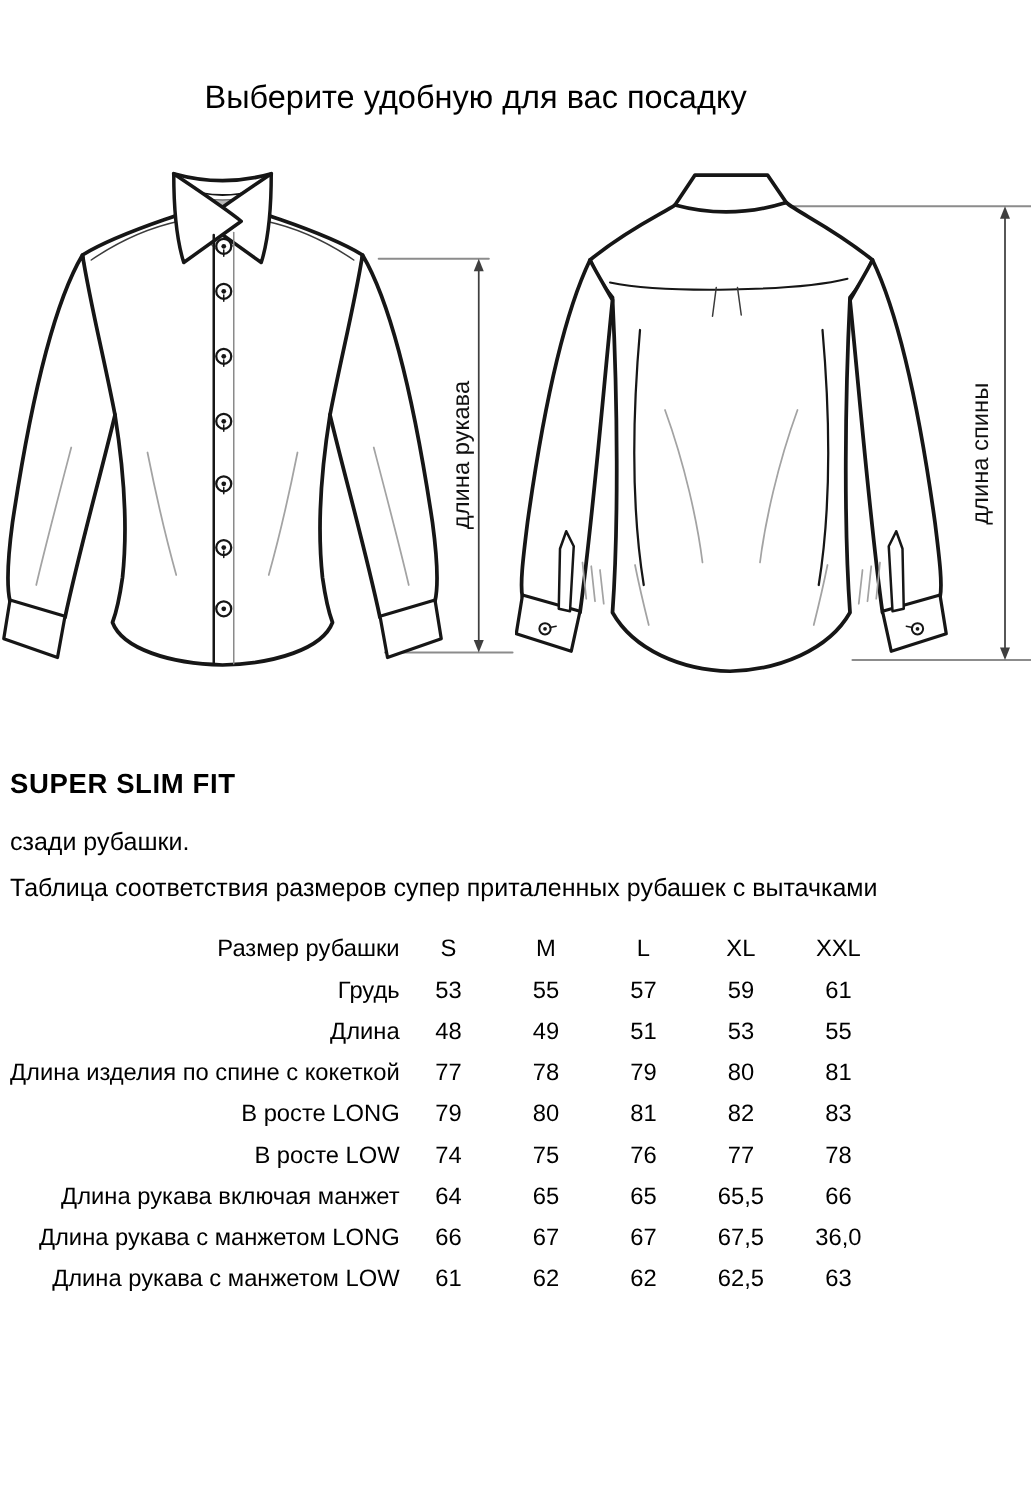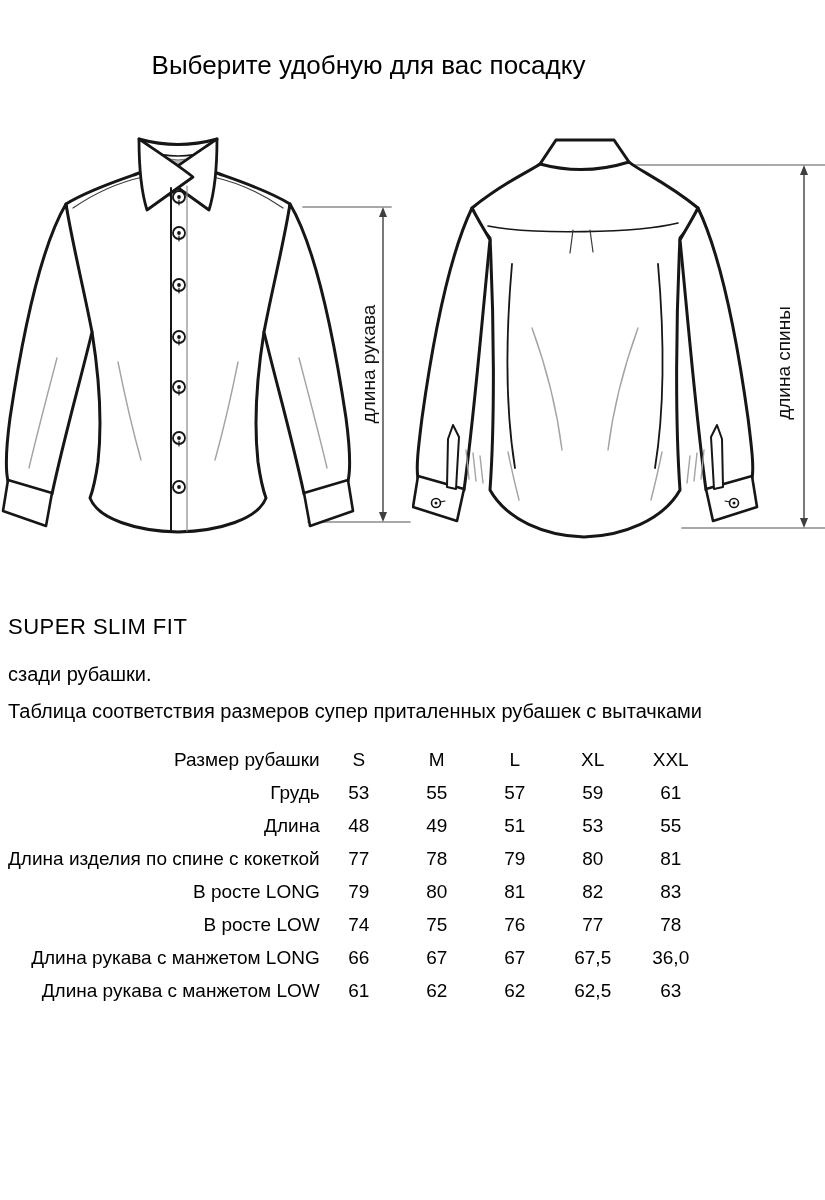--- a/index.html
+++ b/index.html
@@ -2,26 +2,26 @@
 <html><head>
 <meta charset="utf-8">
 <style>
   html,body { margin:0; padding:0; }
   body {
     width:825px; height:1200px; background:#ffffff; position:relative;
     font-family:"Liberation Sans", sans-serif; color:#000;
   }
   .page-title {
     position:absolute; top:46px; left:0; width:729px; text-align:center;
-    font-size:26px; font-weight:400; margin:4px;
+    font-size:26px; font-weight:400; margin:16px;
   }
   .figures { position:absolute; top:120px; left:0; display:flex; }
   .fit-heading {
     position:absolute; top:614px; left:8px; margin:0;
-    font-size:22px; font-weight:400; letter-spacing:.5px;
+    font-size:22px; font-weight:700; letter-spacing:.5px;
   }
   .description {
     position:absolute; top:656px; left:8px; font-size:20px; line-height:37px;
   }
   table.size-table { position:absolute; top:743px; left:8px; border-collapse:collapse; }
   table.size-table th, table.size-table td {
     font-weight:400; font-size:19px; padding:0; height:33px; vertical-align:middle;
   }
   th.lbl { text-align:right; width:272px; white-space:nowrap; }
   .val { width:78px; text-align:center; }
@@ -239,20 +239,28 @@
       </tr>
       <tr>
         <th class="lbl">В росте LOW</th>
         <td class="val">74</td>
         <td class="val">75</td>
         <td class="val">76</td>
         <td class="val">77</td>
         <td class="val">78</td>
       </tr>
       <tr>
+        <th class="lbl">Длина рукава включая манжет</th>
+        <td class="val">64</td>
+        <td class="val">65</td>
+        <td class="val">65</td>
+        <td class="val">65,5</td>
+        <td class="val">66</td>
+      </tr>
+      <tr>
         <th class="lbl">Длина рукава с манжетом LONG</th>
         <td class="val">66</td>
         <td class="val">67</td>
         <td class="val">67</td>
         <td class="val">67,5</td>
         <td class="val">36,0</td>
       </tr>
       <tr>
         <th class="lbl">Длина рукава с манжетом LOW</th>
         <td class="val">61</td>

